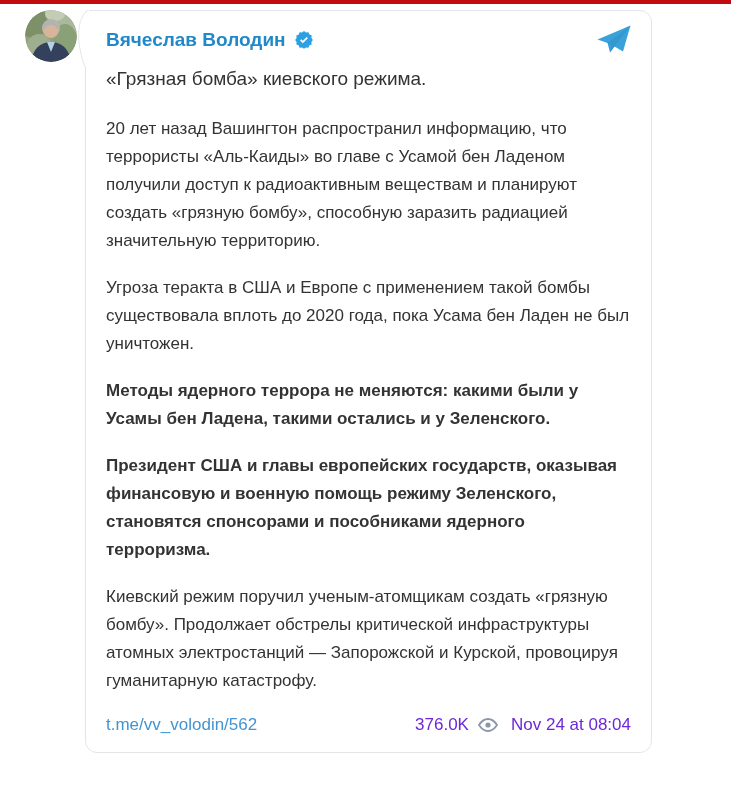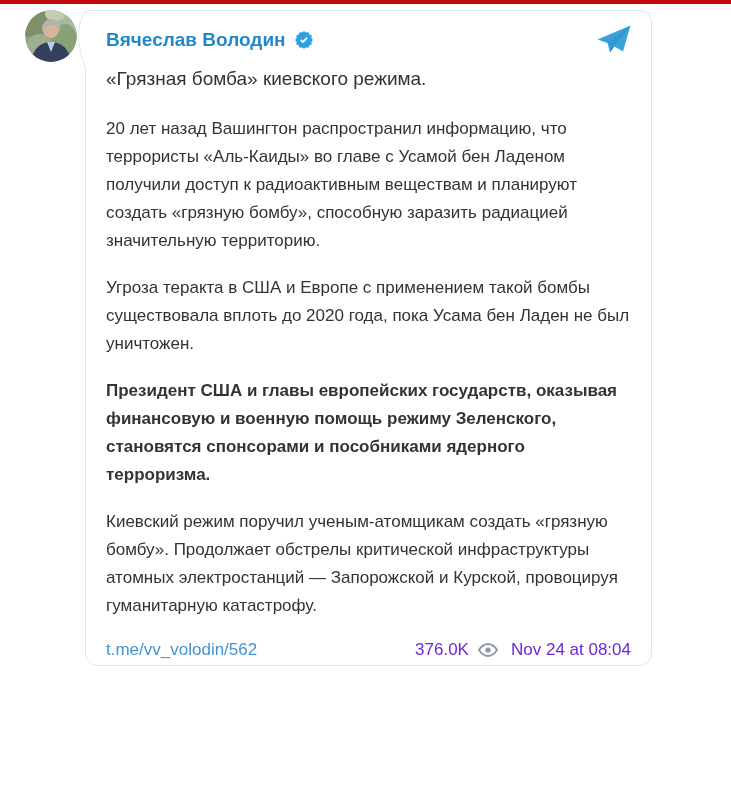--- a/index.html
+++ b/index.html
@@ -22,21 +22,21 @@
     overflow: hidden;
   }
   .bubble {
     position: absolute; left: 85px; top: 10px;
     width: 567px;
     box-sizing: border-box;
     background: #ffffff;
     border: 1px solid #e3e6e8;
     border-radius: 12px;
     border-top-left-radius: 3px;
-    padding: 14px 20px 4px 20px;
+    padding: 14px 20px 16px 20px;
   }
   .tail {
     position: absolute; left: -11px; top: -1px;
     width: 14px; height: 60px;
   }
   .header-row {
     display: flex; align-items: center;
     margin-bottom: 10px;
   }
   .author-name {
@@ -123,20 +123,21 @@
         <path fill="#3aa1db" d="M33.5 0.5 L0.5 14.5 L10.5 18 L13 27.5 L17.5 21.5 L26 26.5 Z"></path>
         <path fill="#2e8fc6" d="M10.5 18 L33.5 0.5 L13 27.5 L14 20 Z" opacity="0.55"></path>
       </svg>
     </span>
   </div>
 
   <div class="post-title">«Грязная бомба» киевского режима.</div>
 
   <p class="para">20 лет назад Вашингтон распространил информацию, что террористы «Аль-Каиды» во главе с Усамой бен Ладеном получили доступ к радиоактивным веществам и планируют создать «грязную бомбу», способную заразить радиацией значительную территорию.</p>
   <p class="para">Угроза теракта в США и Европе с применением такой бомбы существовала вплоть до 2020 года, пока Усама бен Ладен не был уничтожен.</p>
+  <p class="para bold">Методы ядерного террора не меняются: какими были у Усамы бен Ладена, такими остались и у Зеленского.</p>
   <p class="para bold">Президент США и главы европейских государств, оказывая финансовую и военную помощь режиму Зеленского, становятся спонсорами и пособниками ядерного терроризма.</p>
   <p class="para">Киевский режим поручил ученым-атомщикам создать «грязную бомбу». Продолжает обстрелы критической инфраструктуры атомных электростанций — Запорожской и Курской, провоцируя гуманитарную катастрофу.</p>
 
   <div class="footer-row">
     <a class="post-link">t.me/vv_volodin/562</a>
     <span class="meta">
       <span class="views-count">376.0K</span>
       <span class="eye">
         <svg width="22" height="16" viewBox="0 0 22 16">
           <path d="M11 2 C5.8 2 2 8 2 8 C2 8 5.8 14 11 14 C16.2 14 20 8 20 8 C20 8 16.2 2 11 2 Z" fill="none" stroke="#8a97a8" stroke-width="1.8"></path>

